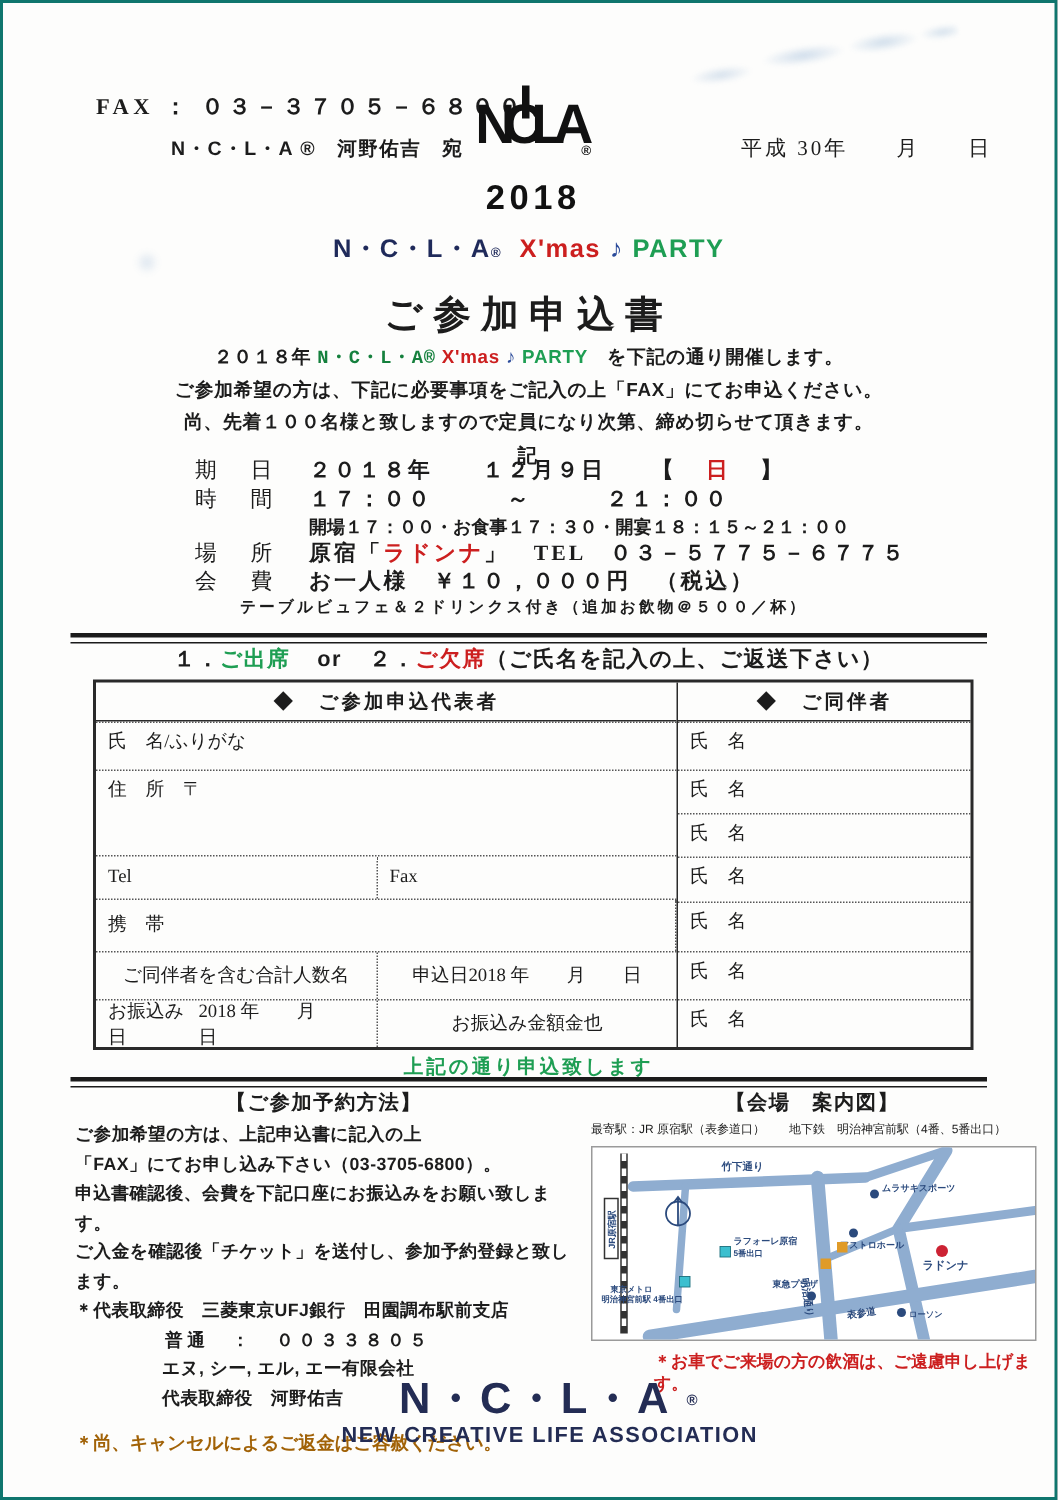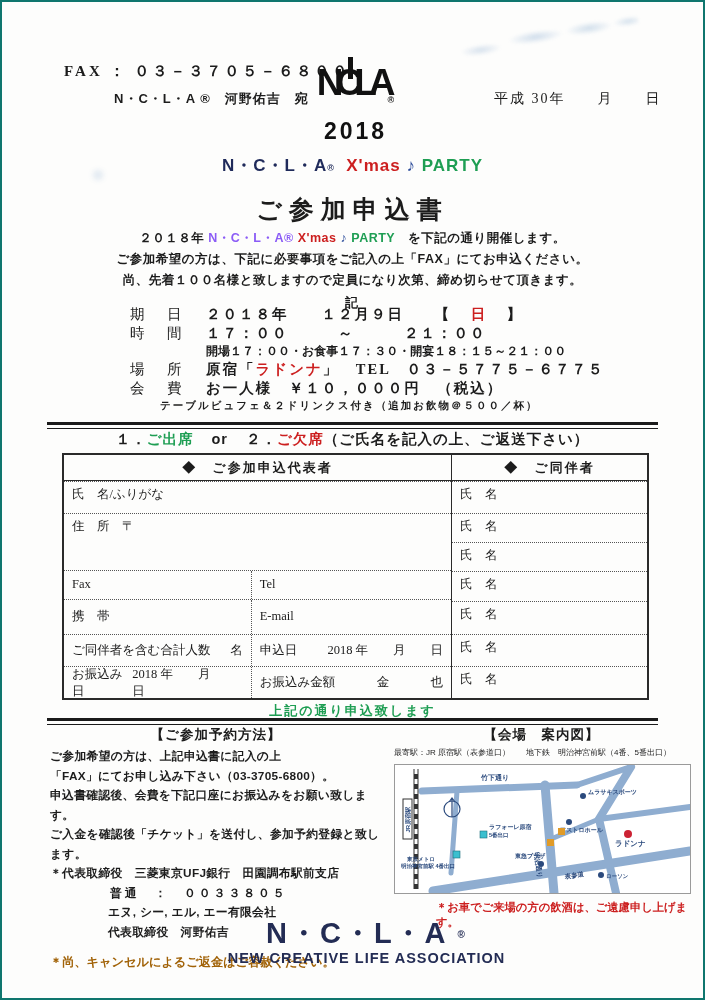--- a/index.html
+++ b/index.html
@@ -21,21 +21,21 @@
     background:
       radial-gradient(ellipse 30px 8px at 20% 60%, rgba(110,150,195,.5), transparent 70%),
       radial-gradient(ellipse 40px 9px at 48% 40%, rgba(100,145,195,.55), transparent 70%),
       radial-gradient(ellipse 34px 9px at 75% 35%, rgba(90,140,190,.5), transparent 70%),
       radial-gradient(ellipse 22px 7px at 95% 30%, rgba(90,140,190,.45), transparent 70%); }
   .smudge2 { position:absolute; top:165px; left:88px; width:16px; height:16px; border-radius:50%; filter:blur(2px); opacity:.4;
     background:radial-gradient(circle, rgba(110,150,195,.6), transparent 70%); }
   
   .title { position:absolute; top:152px; left:0; right:0; text-align:center; font-family:"Liberation Sans",sans-serif; font-weight:800; font-size:17px; letter-spacing:1px; }
   .title .ncla { color:#1f2a5a; } .title .reg { font-size:9px; color:#1f2a5a; }
-  .c-red { color:#cc1f1f; } .c-green { color:#1e9e53; } .c-blue { color:#2a4a9a; } .c-navy { color:#8b5cf6; }
+  .c-red { color:#cc1f1f; } .c-green { color:#1e9e53; } .c-blue { color:#2a4a9a; } .c-navy { color:#15803d;font-family:Liberation Mono, monospace; }
   .subtitle { position:absolute; top:191px; left:0; right:0; text-align:center; font-size:25px; font-weight:700; letter-spacing:7px; }
   
   .intro { position:absolute; top:226px; left:0; right:0; text-align:center; font-size:12.5px; line-height:21px; font-weight:600; font-family:"Liberation Sans",sans-serif; letter-spacing:0.5px; }
   .intro .ki { font-size:13px; letter-spacing:2px; margin-top:1px; }
   
   .details { position:absolute; top:303px; left:128px; font-size:14.5px; letter-spacing:2px; line-height:19px; }
   .details .lbl { display:inline-block; width:62px; letter-spacing:4px; }
   .details .val { margin-left:14px; font-weight:600; }
   .details .sub1 { margin-left:76px; font-size:12px; font-weight:700; font-family:"Liberation Sans",sans-serif; letter-spacing:0; line-height:17px; }
   .details .sub2 { margin-left:30px; font-size:10.5px; font-weight:600; letter-spacing:2px; line-height:15px; }
@@ -50,21 +50,21 @@
   .tbl-left { width:388px; border-right:1.5px solid #2a2a2a; display:flex; flex-direction:column; box-sizing:border-box; }
   .tbl-right { flex:1; display:flex; flex-direction:column; }
   .trow { box-sizing:border-box; display:flex; align-items:center; padding:10px 8px; }
   .trow + .trow { border-top:1px dotted #555; }
   .t-head { height:26px; justify-content:center; font-weight:700; font-size:13px; letter-spacing:2px; border-bottom:1px solid #2a2a2a !important; border-top:none !important; }
   .split { padding:0; }
   .split .cell { box-sizing:border-box; height:100%; display:flex; align-items:center; padding:0 8px; }
   .split .cell:first-child { width:48.5%; border-right:1px dotted #555; }
   .split .cell:last-child { flex:1; }
   .top-align { align-items:flex-start; padding-top:4px; }
-  .spread { flex:1; display:flex; justify-content:space-between; align-items:center; }
+  .spread { flex:1; display:flex; justify-content:center; align-items:center; }
   .confirm-note { position:absolute; top:700px; left:0; right:0; text-align:center; color:#1e9e53; font-weight:700; font-size:13px; letter-spacing:2px; font-family:"Liberation Sans",sans-serif; }
   
   .bottom { position:absolute; top:724px; left:48px; right:12px; display:flex; }
   .col-left { width:334px; }
   .col-right { flex:1; margin-left:10px; }
   .col-h { text-align:center; font-family:"Liberation Sans",sans-serif; font-weight:800; font-size:13.5px; letter-spacing:1px; margin-bottom:3px; }
   .res-line { font-size:11.8px; font-weight:600; line-height:19.5px; font-family:"Liberation Sans",sans-serif; letter-spacing:0.3px; }
   .ind-a { margin-left:60px; letter-spacing:3px; }
   .ind-b { margin-left:58px; }
   .cancel-note { margin-top:12px; color:#a16207; font-weight:700; font-size:12.2px; font-family:"Liberation Sans",sans-serif; }
@@ -136,26 +136,25 @@
   <div class="attendance">
     <span>１．</span><span class="c-green">ご出席</span><span class="or">or</span><span>２．</span><span class="c-red">ご欠席</span><span>（ご氏名を記入の上、ご返送下さい）</span>
   </div>
 
   <div class="tbl">
     <div class="tbl-left">
       <div class="trow t-head">◆　ご参加申込代表者</div>
       <div class="trow top-align" style="height:32px">氏　名/ふりがな</div>
       <div class="trow top-align" style="height:58px">住　所　〒</div>
       <div class="trow split" style="height:30px">
+        <div class="cell">Tel</div>
         <div class="cell">Fax</div>
-        <div class="cell">Tel</div>
       </div>
       <div class="trow split" style="height:36px">
         <div class="cell">携　帯</div>
-        <div class="cell">E-mail</div>
       </div>
       <div class="trow split" style="height:33px">
         <div class="cell">
           <span class="spread">
               <span>ご同伴者を含む合計人数</span>
               <span>名</span>
             </span>
         </div>
         <div class="cell">
           <span class="spread">

